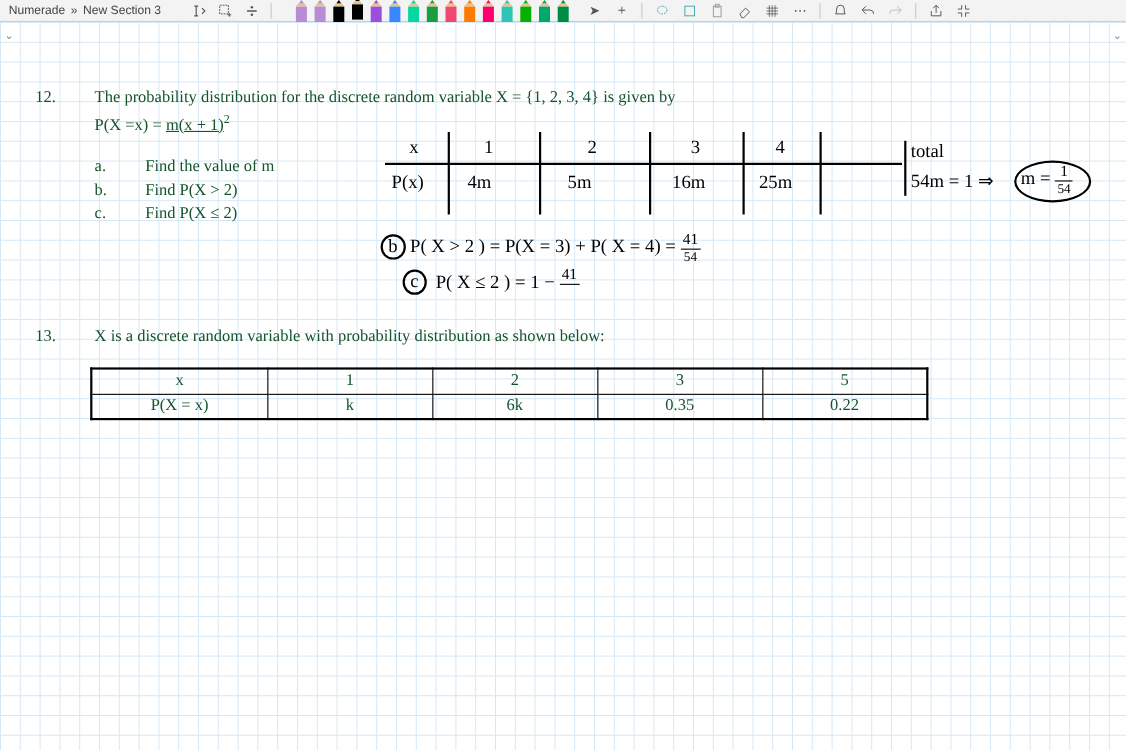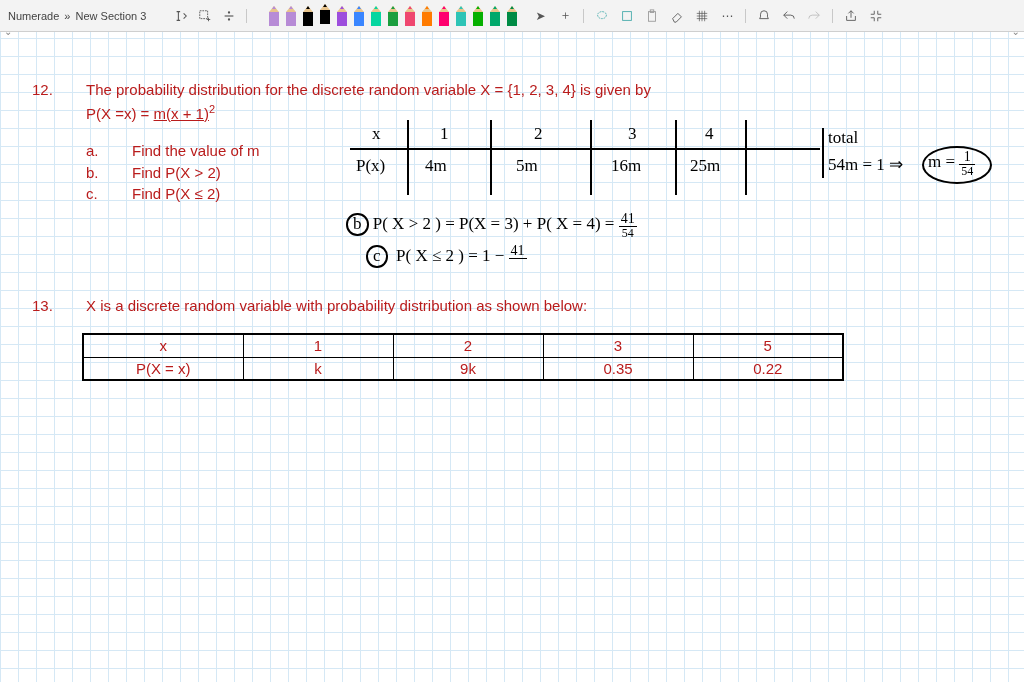--- a/index.html
+++ b/index.html
@@ -9,21 +9,21 @@
   .grid-bg {
     position: absolute; inset: 0;
     background-image:
       linear-gradient(to right, #d5e8f5 1px, transparent 1px),
       linear-gradient(to bottom, #d5e8f5 1px, transparent 1px);
     background-size: 18px 18px;
     background-position: 0 20px;
   }
 
   .topbar {
-    position: absolute; top: 0; left: 0; right: 0; height: 32px;
+    position: absolute; top: 0; left: 0; right: 0; height: 20px;
     background: #f3f3f3;
     border-bottom: 1px solid #cfcfcf;
     display: flex; align-items: center;
     font-size: 11px; color: #444;
     z-index: 10;
   }
   .crumbs { display: flex; align-items: center; gap: 5px; padding: 0 8px; height: 100%; }
   .crumbs span { white-space: nowrap; }
 
   .tools-left { display: flex; align-items: center; gap: 10px; margin-left: 20px; }
@@ -41,22 +41,23 @@
 
   .chev { position: absolute; top: 26px; font-size: 10px; color: #888; z-index: 5; }
   .chev.l { left: 4px; }
   .chev.r { right: 4px; }
 
   .page { position: absolute; top: 20px; left: 0; right: 0; bottom: 0; z-index: 3; }
 
   .content-box {
     position: absolute; left: 32px; top: 60px;
     width: 960px;
-    font-size: 15px; color: #b91c1c;
+    font-size: 15px; color: #14532d;
     line-height: 1.3;
+    font-family: Liberation Serif, serif;
   }
 
   .qrow { display: flex; gap: 24px; }
   .qnum { width: 30px; font-size: 15px; }
   .qbody { flex: 1; }
   .formula { margin-top: 2px; }
   .formula u { text-decoration: underline; }
   .sup { vertical-align: super; font-size: 11px; }
 
   .sub-list { margin-top: 18px; }
@@ -347,21 +348,21 @@
             <tr>
           <td class="h">x</td>
           <td class="c">1</td>
           <td class="c">2</td>
           <td class="c">3</td>
           <td class="c">5</td>
         </tr>
         <tr>
           <td class="h">P(X = x)</td>
           <td class="c">k</td>
-          <td class="c">9k</td>
+          <td class="c">6k</td>
           <td class="c">0.35</td>
           <td class="c">0.22</td>
         </tr>
       </tbody>
         </table>
     </div>
   </div>
 
   <div class="hline" style="left:350px; top:128px; width:470px;"></div>
   <div class="vline" style="left:407px; top:100px; height:75px;"></div>

